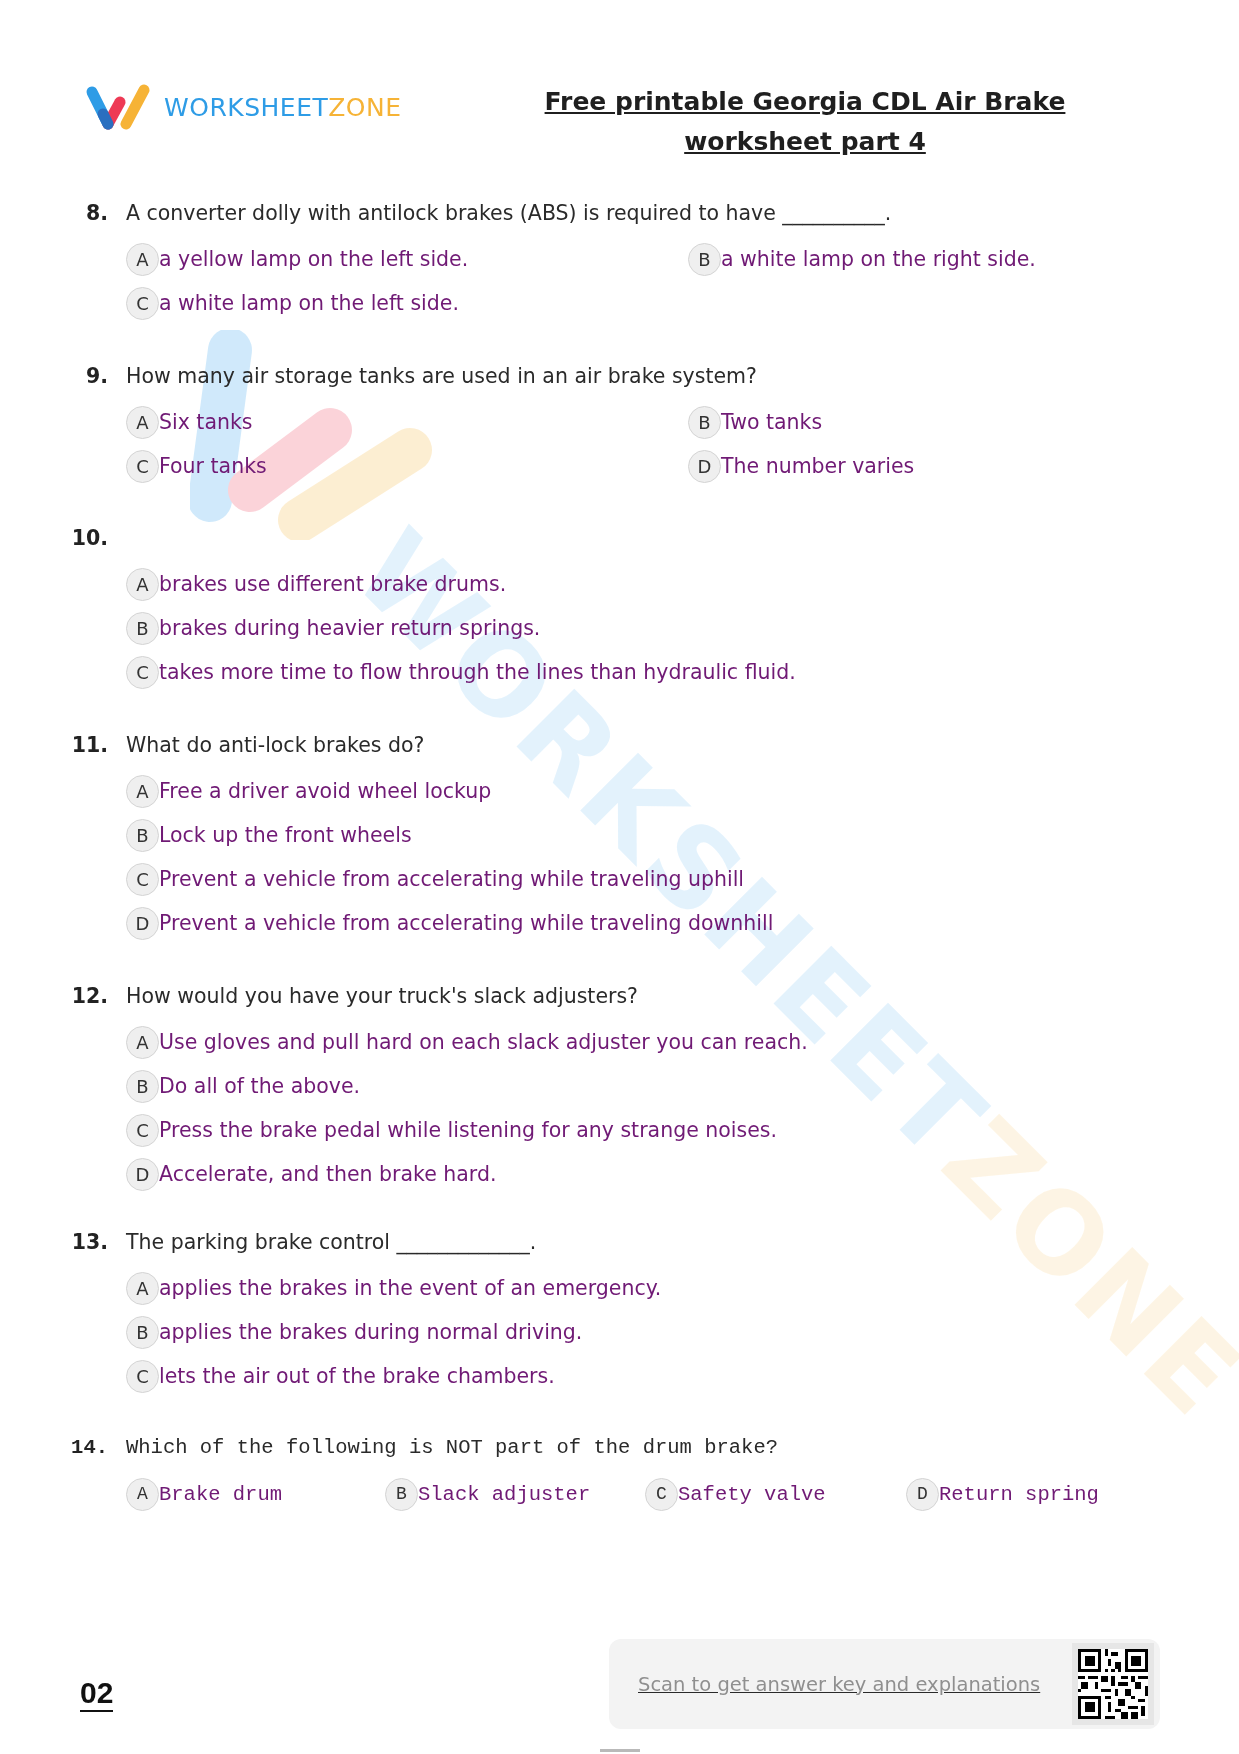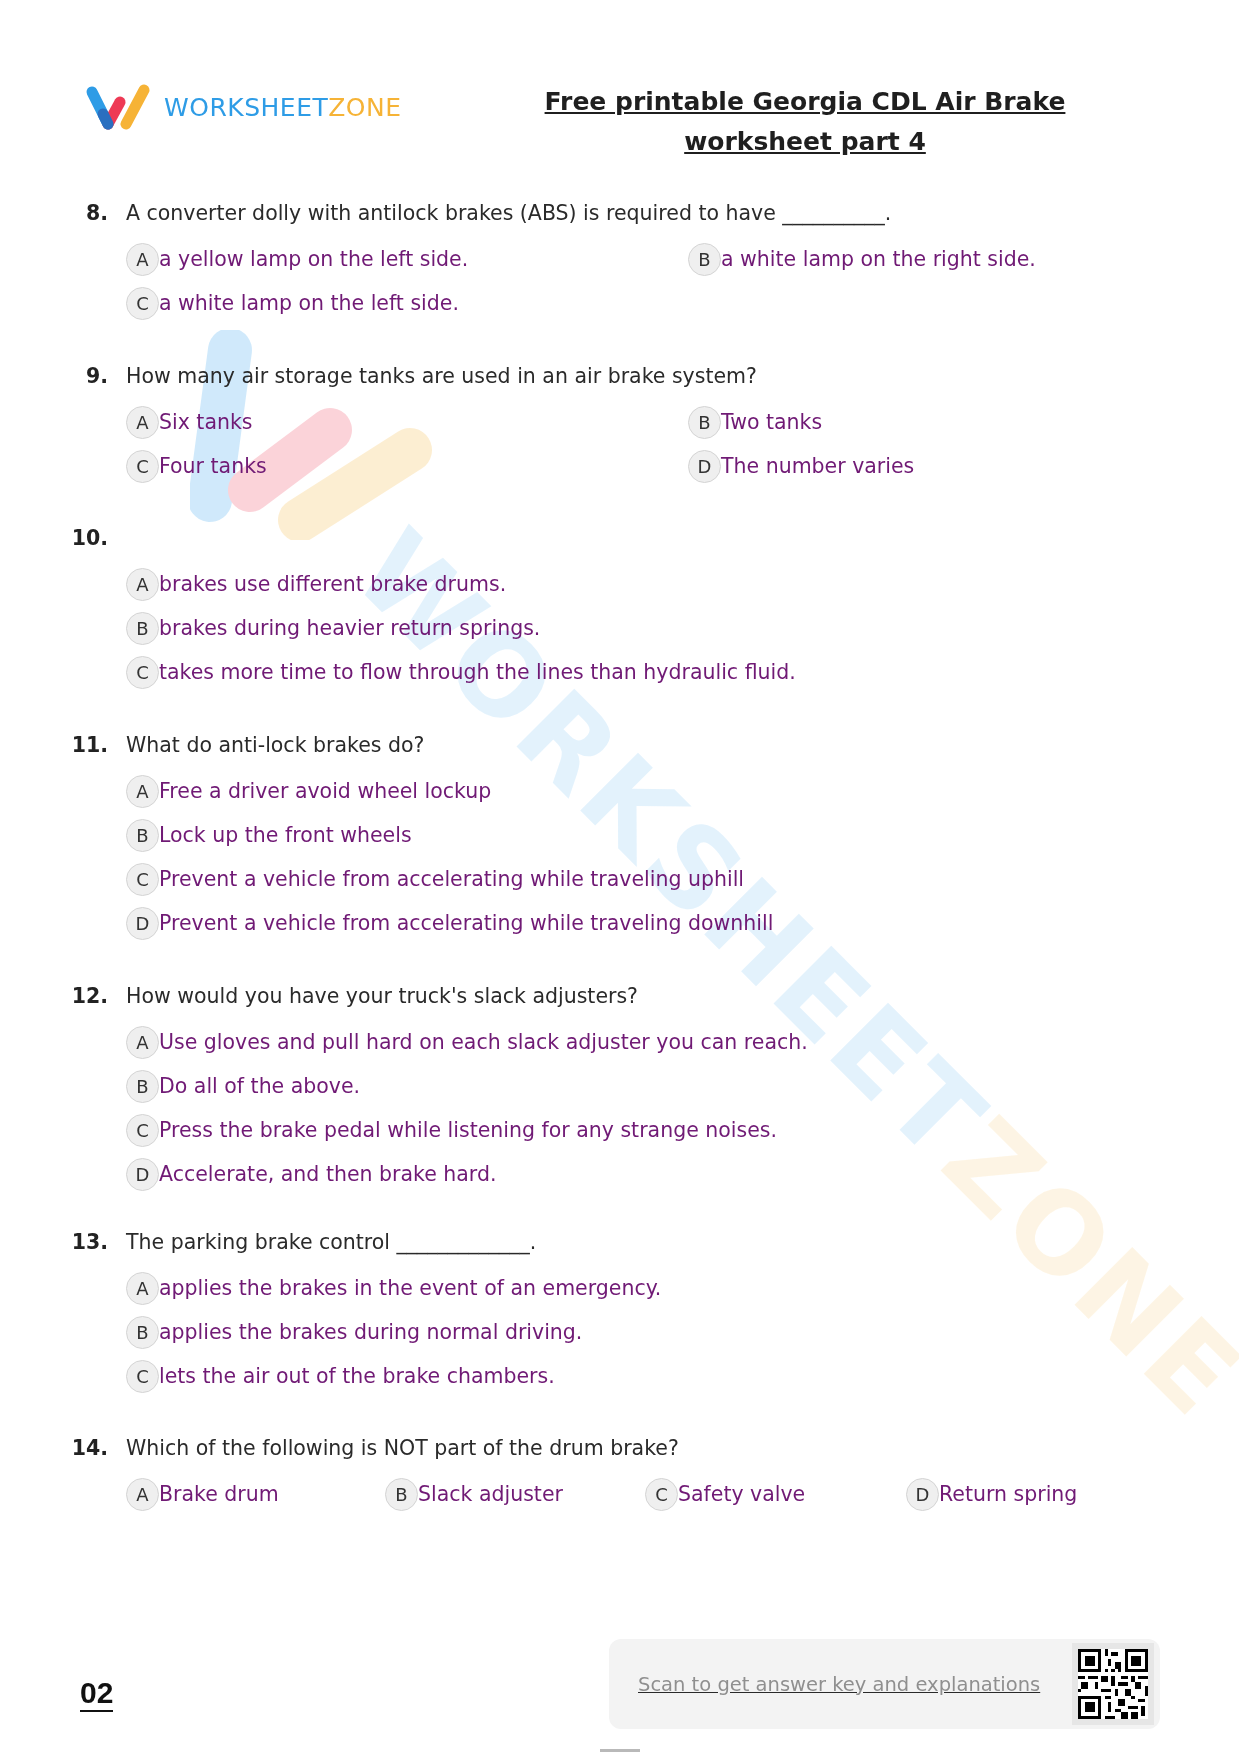--- a/index.html
+++ b/index.html
@@ -205,21 +205,21 @@
       <span class="bubble">B</span>
       <span class="opt-text">applies the brakes during normal driving.</span>
     </div>
     <div class="opt" style="left:56px; top:88px;">
       <span class="bubble">C</span>
       <span class="opt-text">lets the air out of the brake chambers.</span>
     </div>
   </div>
 </div>
 
-<div class="q" style="top:1433px;">
+<div class="q" style="top:1433px;font-family:Liberation Mono, monospace;">
   <div class="q-head">
     <span class="q-num">14.</span>
     <span class="q-text">Which of the following is NOT part of the drum brake?</span>
   </div>
   <div class="opts" style="height:34px;">
     <div class="opt" style="left:56px; top:0;">
       <span class="bubble">A</span>
       <span class="opt-text">Brake drum</span>
     </div>
     <div class="opt" style="left:315px; top:0;">

